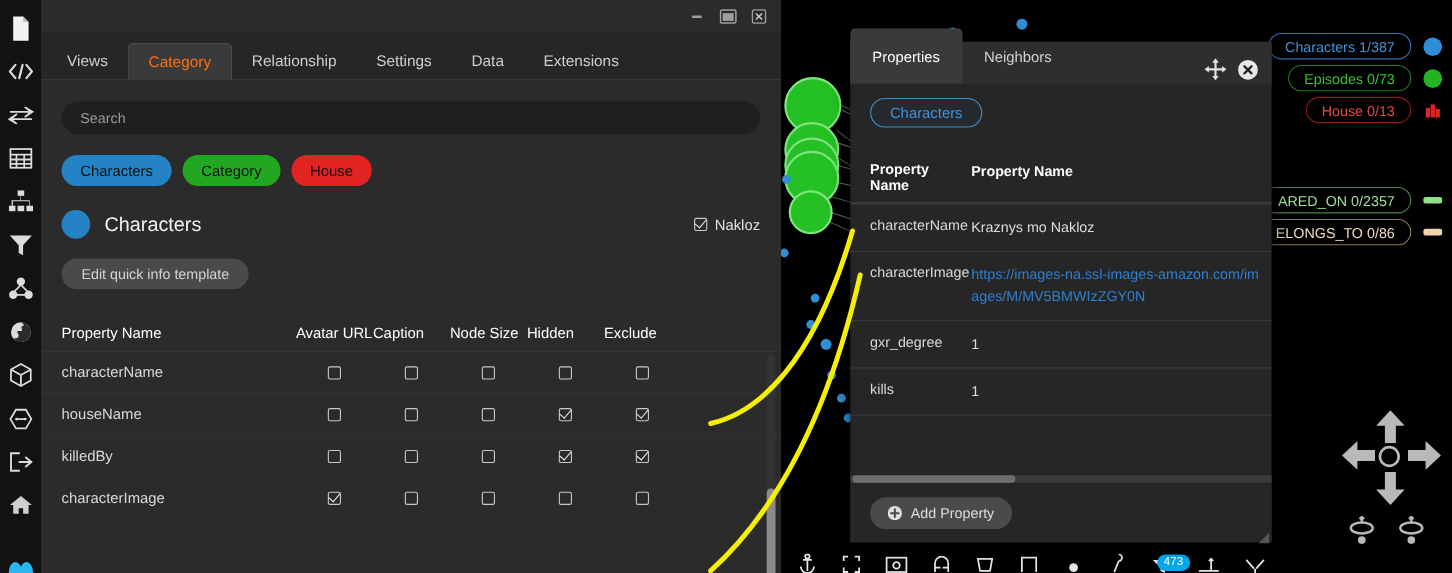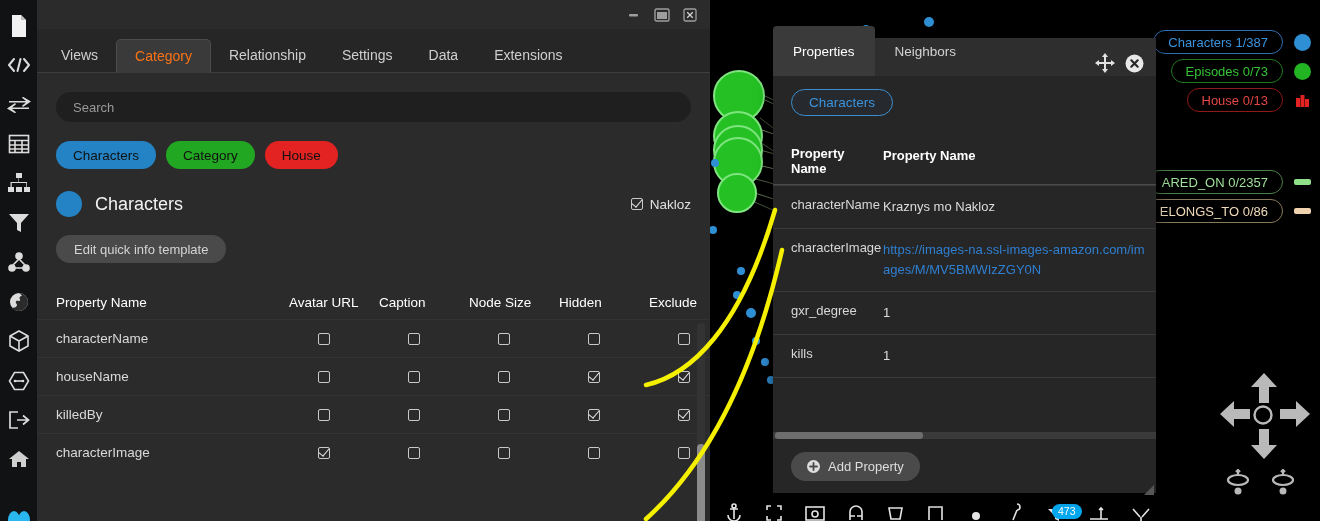--- a/index.html
+++ b/index.html
@@ -115,21 +115,21 @@
     display: flex; align-items: center;
     height: 38px;
     border-top: 1px solid #333334;
     padding-left: 19px;
     color: #d9d9d9; font-size: 13.5px;
   }
   .prow.header { color: #fff; border-top: none; height: 34px; }
   .pcell-name { width: 213px; flex: 0 0 213px; }
   .pcell {
     width: 70px; flex: 0 0 70px;
-    display: flex; align-items: center; justify-content: center; margin-left: 20px;
+    display: flex; align-items: center; justify-content: center;
   }
   .prow.header .pcell { justify-content: flex-start; }
   .cb {
     width: 12px; height: 12px;
     border: 1px solid #c9c9c9; border-radius: 2px;
     position: relative;
     cursor: pointer;
   }
   .cb.on::after {
     content: "";

